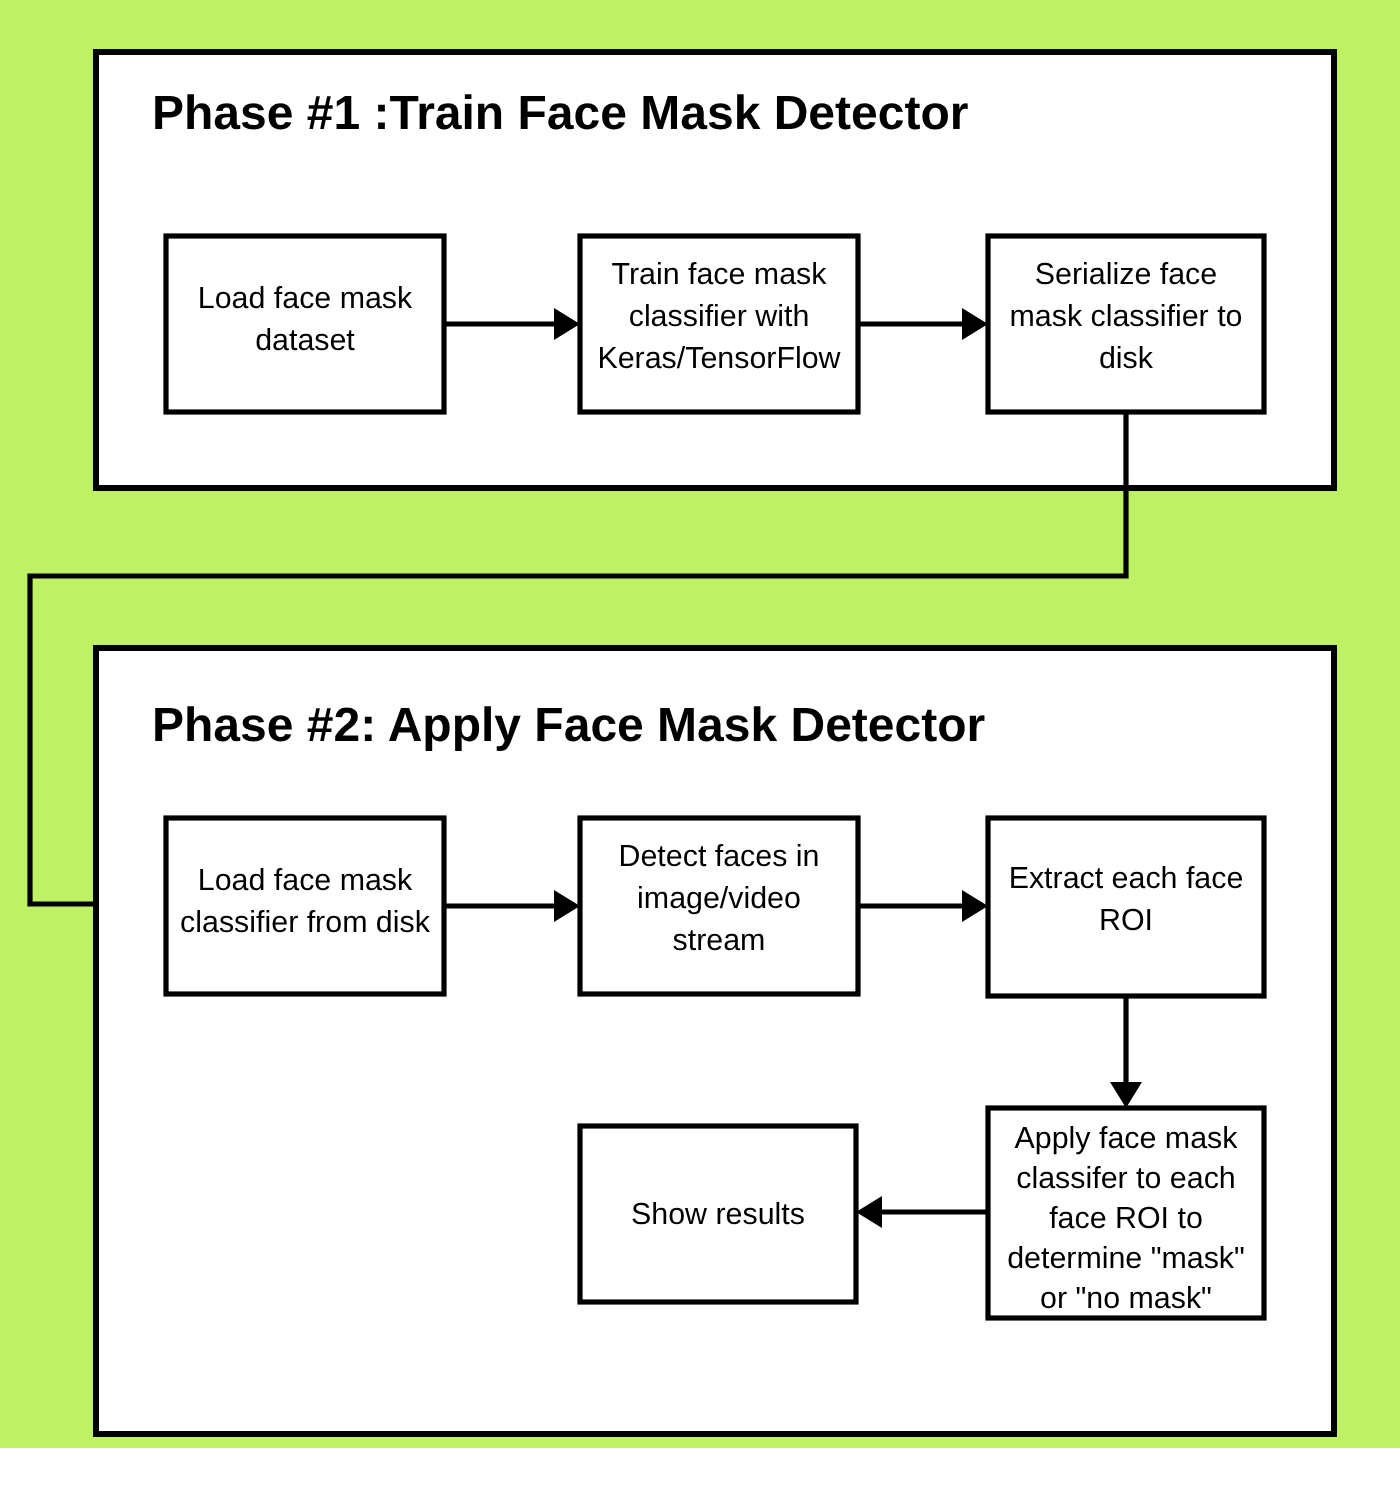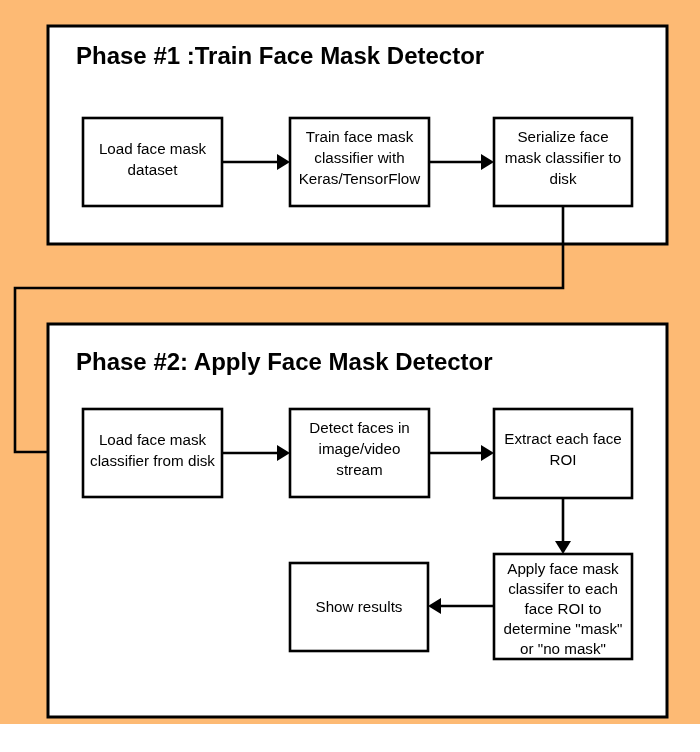--- a/index.html
+++ b/index.html
@@ -10,21 +10,21 @@
   body {
     width: 700px;
     height: 752px;
     font-family: "Liberation Sans", sans-serif;
     overflow: hidden;
   }
   #diagram-root {
     position: relative;
     width: 700px;
     height: 724px;
-    background: #fdba74;
+    background: #bef264;
   }
   svg.flowchart {
     display: block;
     width: 700px;
     height: 752px;
   }
   .container-rect {
     fill: #ffffff;
     stroke: #000000;
     stroke-width: 3;

